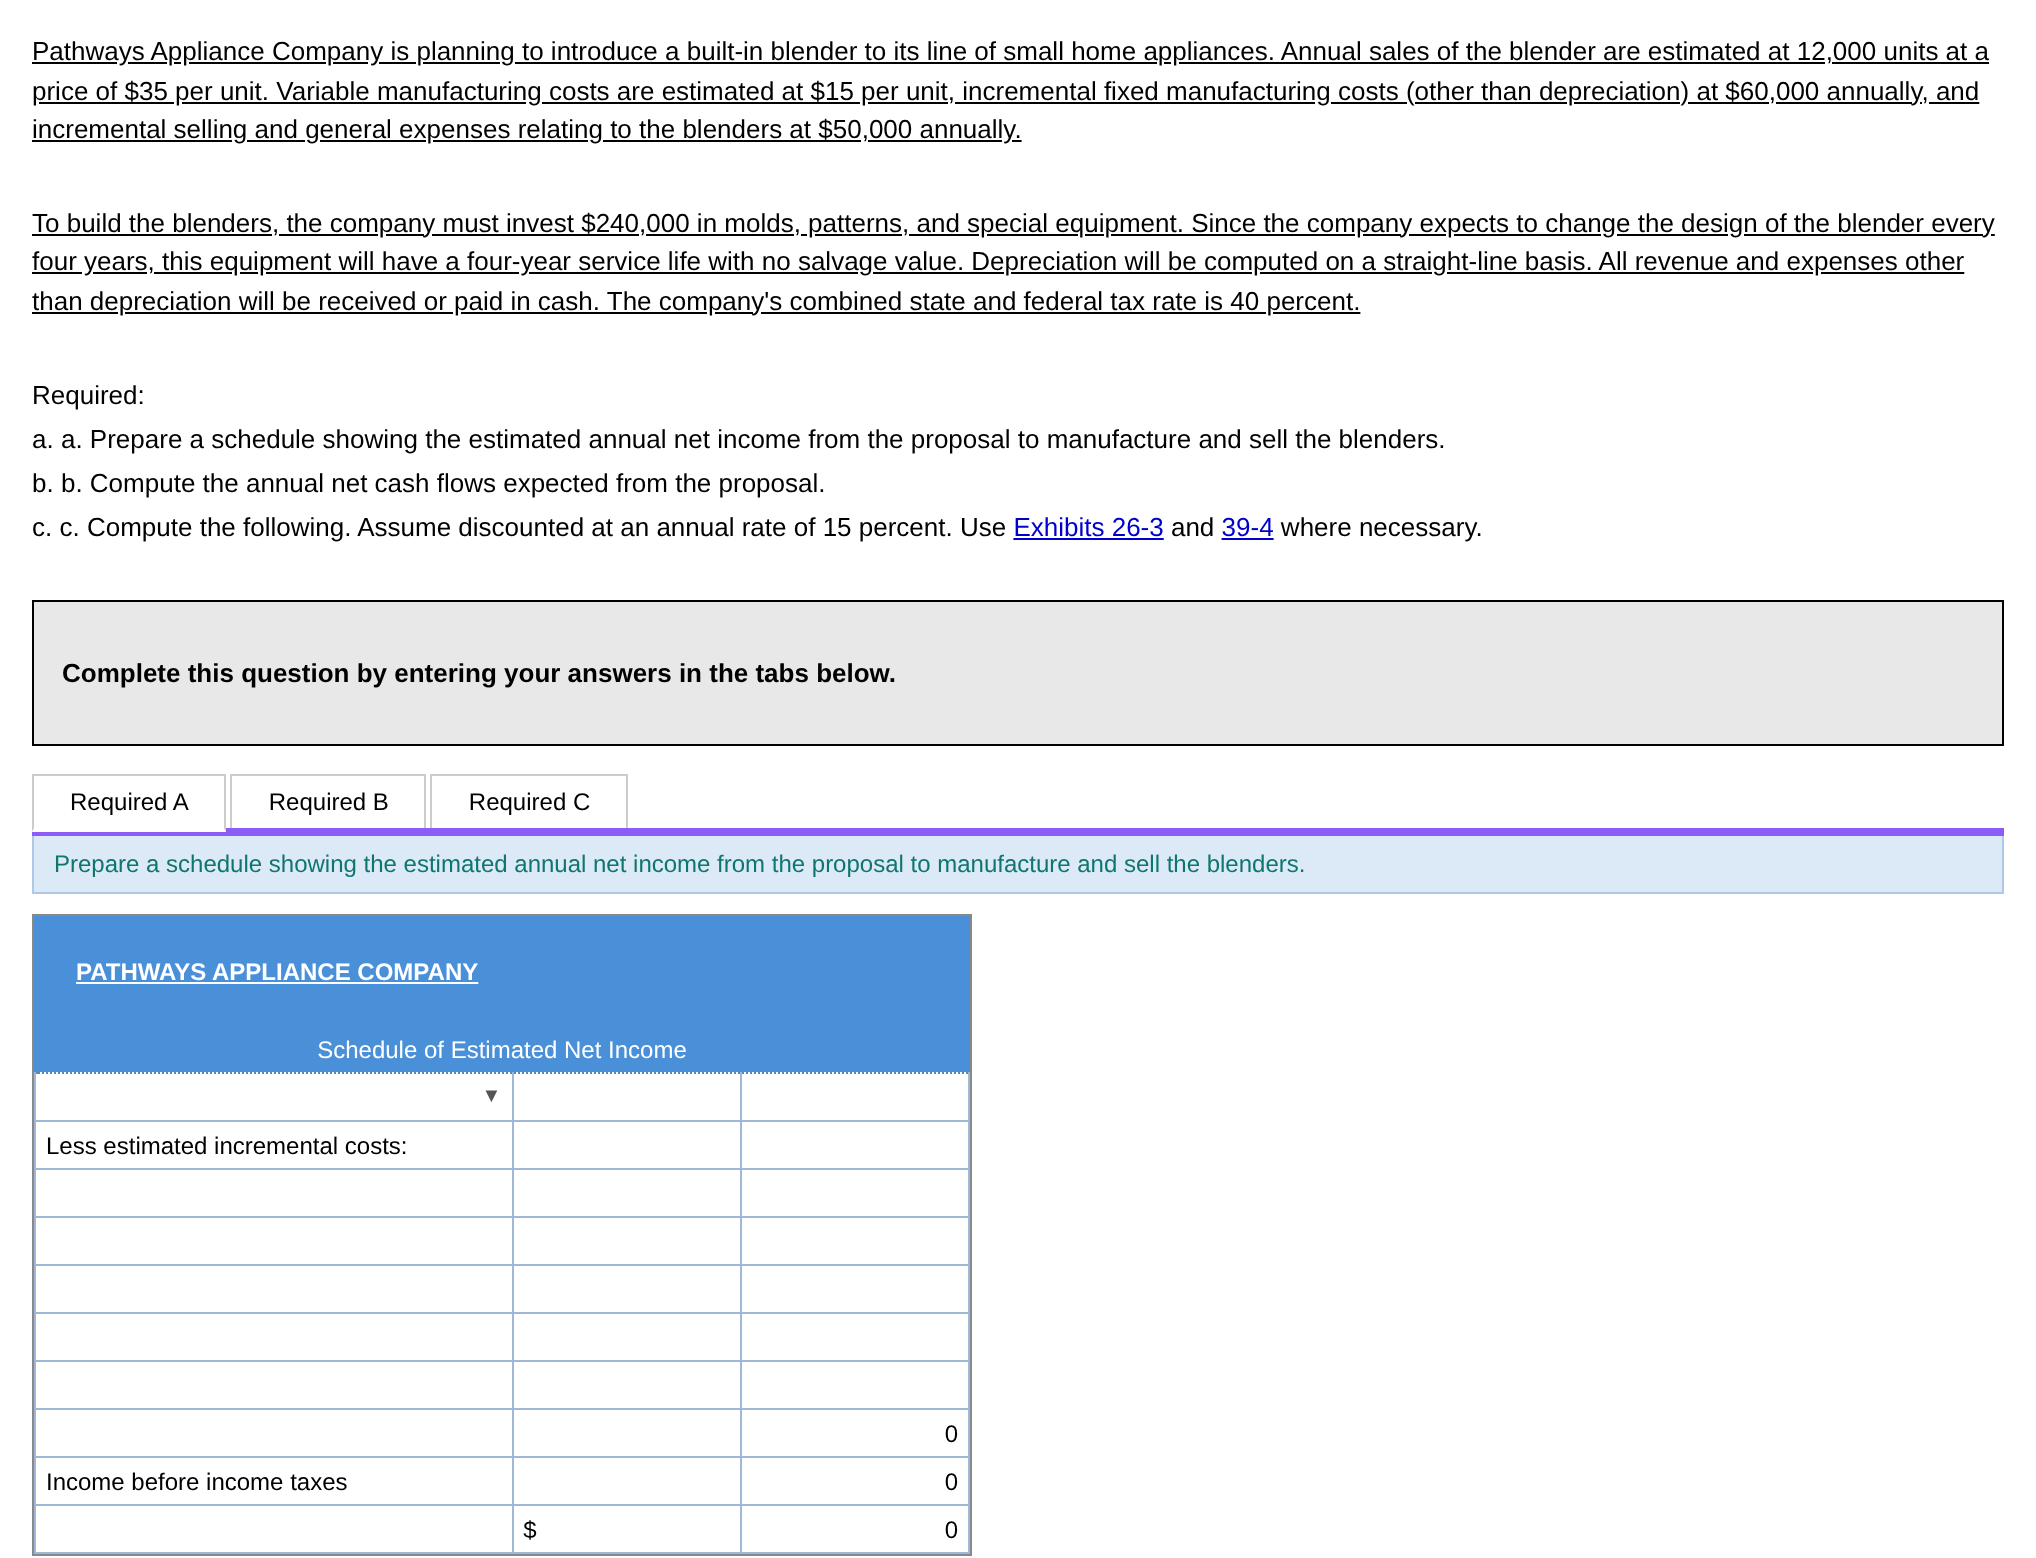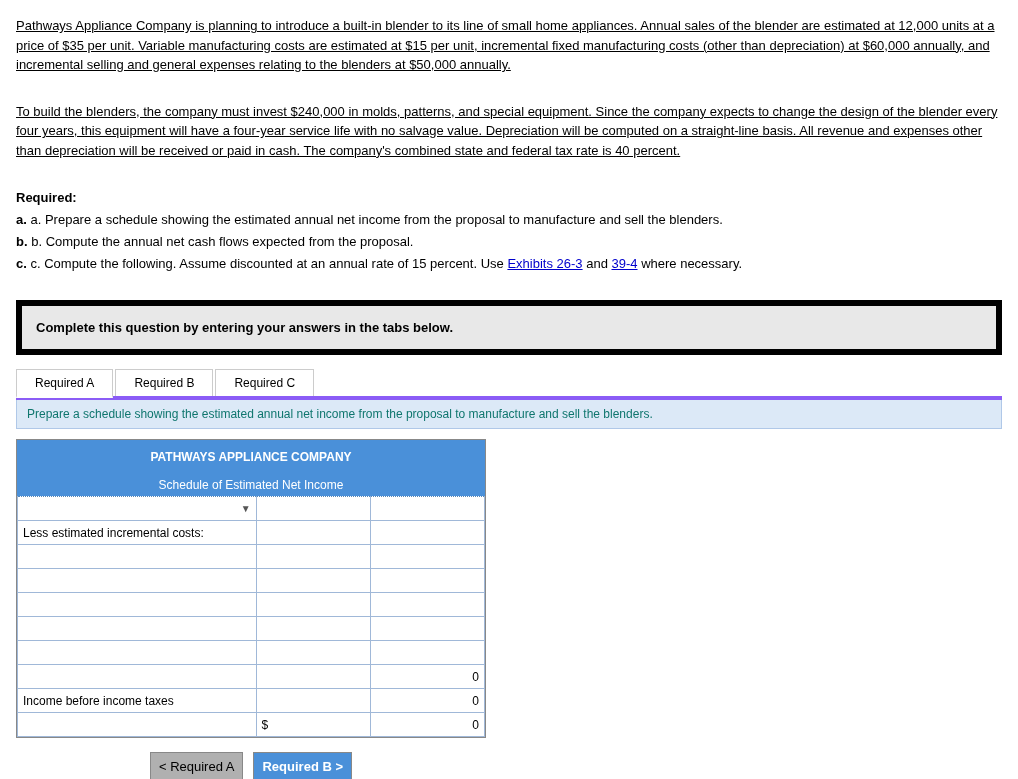--- a/index.html
+++ b/index.html
@@ -15,26 +15,26 @@
     .intro-text {
       margin-bottom: 12px;
       line-height: 1.5;
       color: #000;
       text-decoration: underline;
     }
     .required-section {
       margin-bottom: 10px;
       line-height: 1.7;
     }
-    .required-section .bold { font-weight: bold; }
+    .required-section .bold { font-weight: normal; }
     .blue-link { color: #0000cc; text-decoration: underline; cursor: pointer; }
     .complete-box {
       background: #e8e8e8;
-      border: 6px solid #000000;
-      padding: 14px 14px;
+      border: 1px solid #000000;
+      padding: 28px 14px;
       margin-bottom: 14px;
       font-weight: bold;
       font-size: 13px;
     }
     .tabs-row {
       display: flex;
       border-bottom: 4px solid #8b5cf6;
       margin-bottom: 0;
     }
     .tab {
@@ -62,24 +62,25 @@
       color: #0f766e;
       margin-bottom: 10px;
     }
     .schedule-container {
       width: 470px;
       border: 1px solid #888;
     }
     .schedule-title-row {
       background: #4a90d9;
       color: #fff;
-      text-align: center;
-      padding: 10px;
+      text-align: left;
+      padding: 21px;
       font-weight: bold;
       font-size: 12px;
+      text-decoration: underline;
     }
     .schedule-subtitle-row {
       background: #4a90d9;
       color: #fff;
       text-align: center;
       padding: 4px;
       font-size: 12px;
     }
     .schedule-table {
       width: 100%;

